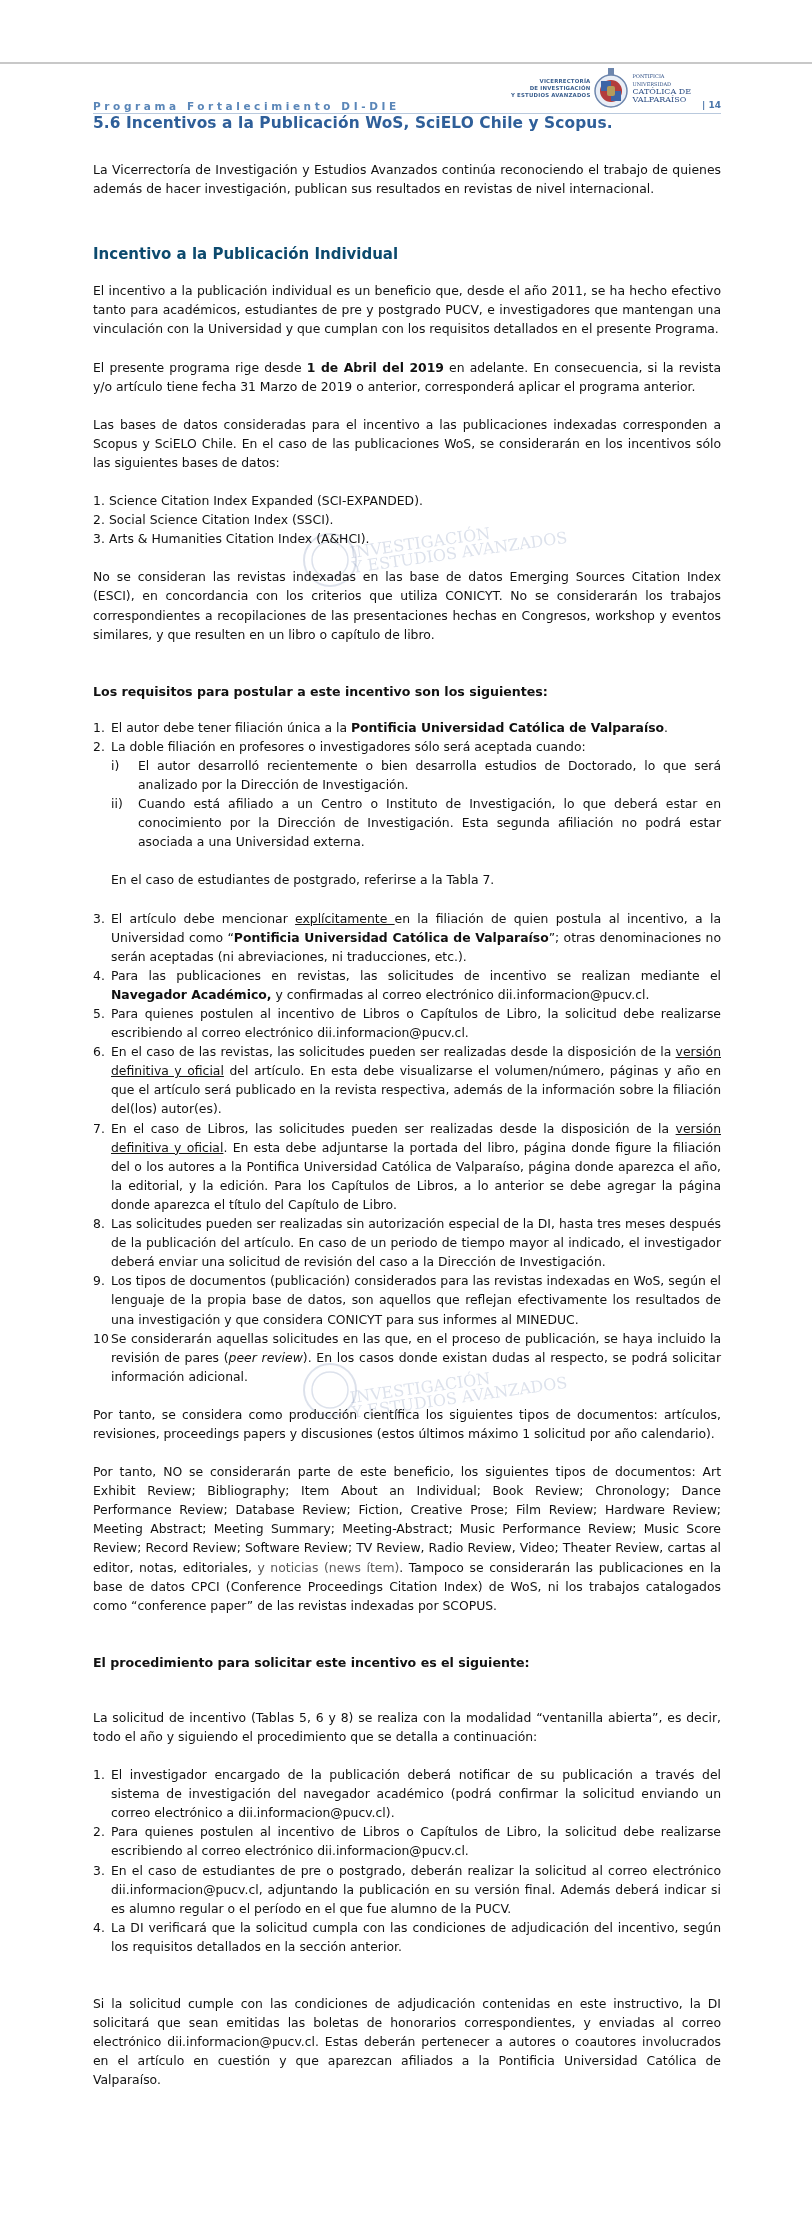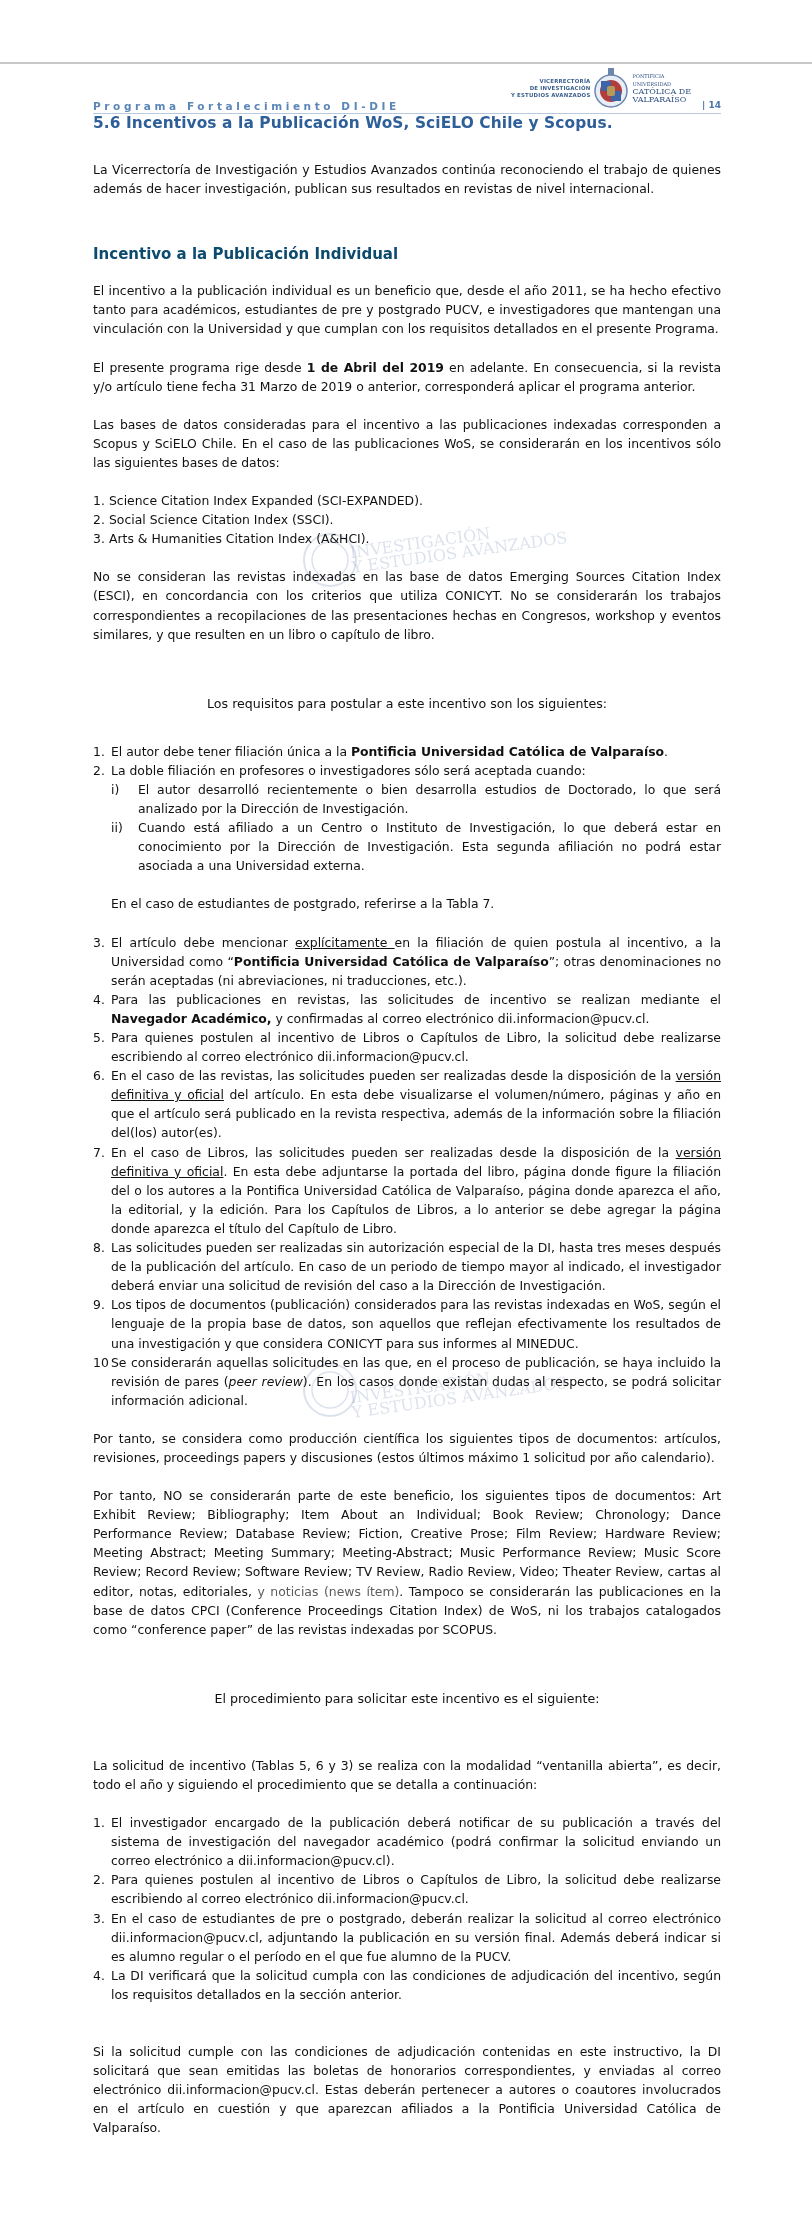--- a/index.html
+++ b/index.html
@@ -17,21 +17,21 @@
   .seal { width: 34px; height: 40px; position: relative; }
   .logo-right { font-family: "DejaVu Serif", "Liberation Serif", serif; color: #2e4f85; margin-left: 4px; line-height: 8px; }
   .logo-right .s { font-size: 5px; display: block; }
   .logo-right .b { font-size: 8px; display: block; }
   .pagenum { position: absolute; right: 0; top: 36px; font-size: 9px; color: #4a76aa; font-weight: bold; }
   h1 { position: absolute; left: 0; top: 50px; margin: 0; font-size: 15.4px; color: #2f5f99;
        font-weight: bold; letter-spacing: .1px; font-family: "DejaVu Sans", sans-serif; }
   .body { position: absolute; left: 0; top: 94px; width: 628px; font-size: 12.4px; line-height: 19.1px; }
   p { margin: 0; text-align: justify; }
   h2 { margin: 0; font-size: 15px; color: #0c4a6e; font-weight: bold; }
-  h3 { margin: 12px; font-size: 12.6px; font-weight: normal; color: #111; text-align: center; }
+  h3 { margin: 0; font-size: 12.6px; font-weight: bold; color: #111; }
   ol { margin: 0; padding: 0; list-style: none; }
   li { position: relative; padding-left: 18px; text-align: justify; }
   li .n { position: absolute; left: 0; top: 0; }
   .sub li { padding-left: 45px; }
   .sub li .n { left: 18px; }
   .u { text-decoration: underline; }
   .gray { color: #5b5b5b; }
   .watermark { position: absolute; opacity: .16; pointer-events: none; }
   .wm-text { font-family: "DejaVu Serif", serif; color: #2c4d8a; font-size: 16px; line-height: 15px; transform: rotate(-8deg); }
   .sp { height: 19px; }
@@ -142,21 +142,21 @@
     </ol>
 
     <div class="sp"></div>
     <p>Por tanto, se considera como producción científica los siguientes tipos de documentos: artículos, revisiones, proceedings papers y discusiones (estos últimos máximo 1 solicitud por año calendario).</p>
     <div class="sp"></div>
     <p><span>Por tanto, NO se considerarán parte de este beneficio, los siguientes tipos de documentos: Art Exhibit Review; Bibliography; Item About an Individual; Book Review; Chronology; Dance Performance Review; Database Review; Fiction, Creative Prose; Film Review; Hardware Review; Meeting Abstract; Meeting Summary; Meeting-Abstract; Music Performance Review; Music Score Review; Record Review; Software Review; TV Review, Radio Review, Video; Theater Review, cartas al editor, notas, editoriales, </span><span class="gray">y noticias (news ítem)</span><span>. Tampoco se considerarán las publicaciones en la base de datos CPCI (Conference Proceedings Citation Index) de WoS, ni los trabajos catalogados como “conference paper” de las revistas indexadas por SCOPUS.</span></p>
 
     <div style="height:38px"></div>
     <h3>El procedimiento para solicitar este incentivo es el siguiente:</h3>
     <div style="height:36px"></div>
-    <p>La solicitud de incentivo (Tablas 5, 6 y 3) se realiza con la modalidad “ventanilla abierta”, es decir, todo el año y siguiendo el procedimiento que se detalla a continuación:</p>
+    <p>La solicitud de incentivo (Tablas 5, 6 y 8) se realiza con la modalidad “ventanilla abierta”, es decir, todo el año y siguiendo el procedimiento que se detalla a continuación:</p>
     <div class="sp"></div>
 
     <ol>
       <li><span class="n">1.</span><span>El investigador encargado de la publicación deberá notificar de su publicación a través del sistema de investigación del navegador académico (podrá confirmar la solicitud enviando un correo electrónico a dii.informacion@pucv.cl).</span></li>
       <li><span class="n">2.</span><span>Para quienes postulen al incentivo de Libros o Capítulos de Libro, la solicitud debe realizarse escribiendo al correo electrónico dii.informacion@pucv.cl.</span></li>
       <li><span class="n">3.</span><span>En el caso de estudiantes de pre o postgrado, deberán realizar la solicitud al correo electrónico dii.informacion@pucv.cl, adjuntando la publicación en su versión final. Además deberá indicar si es alumno regular o el período en el que fue alumno de la PUCV.</span></li>
       <li><span class="n">4.</span><span>La DI verificará que la solicitud cumpla con las condiciones de adjudicación del incentivo, según los requisitos detallados en la sección anterior.</span></li>
     </ol>
 
     <div style="height:38px"></div>

